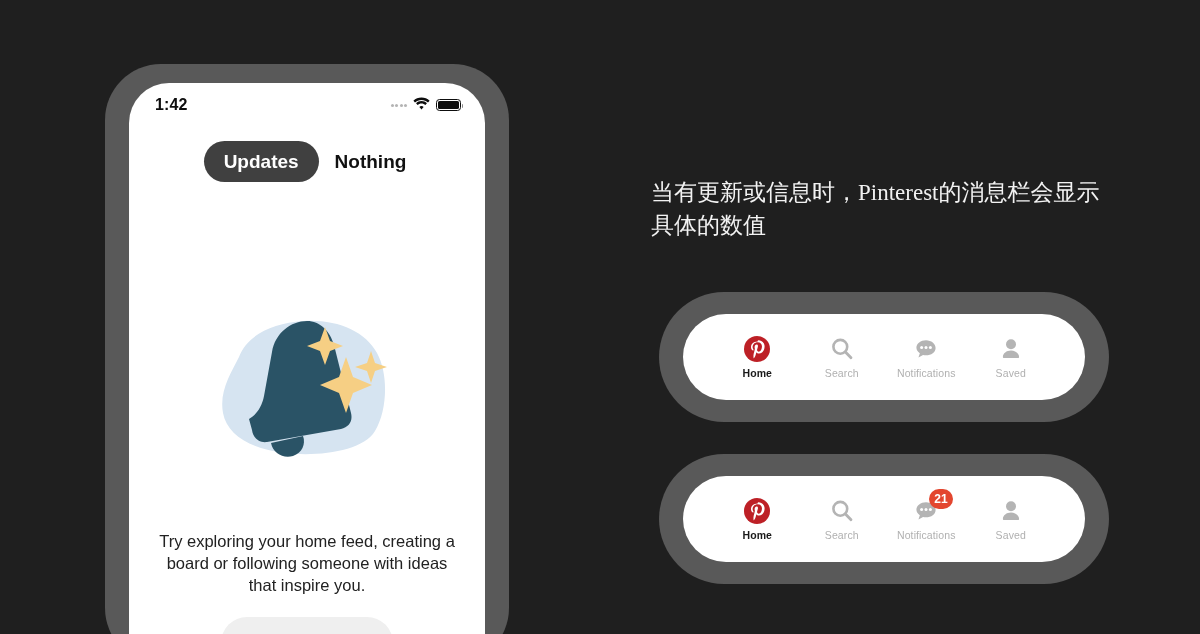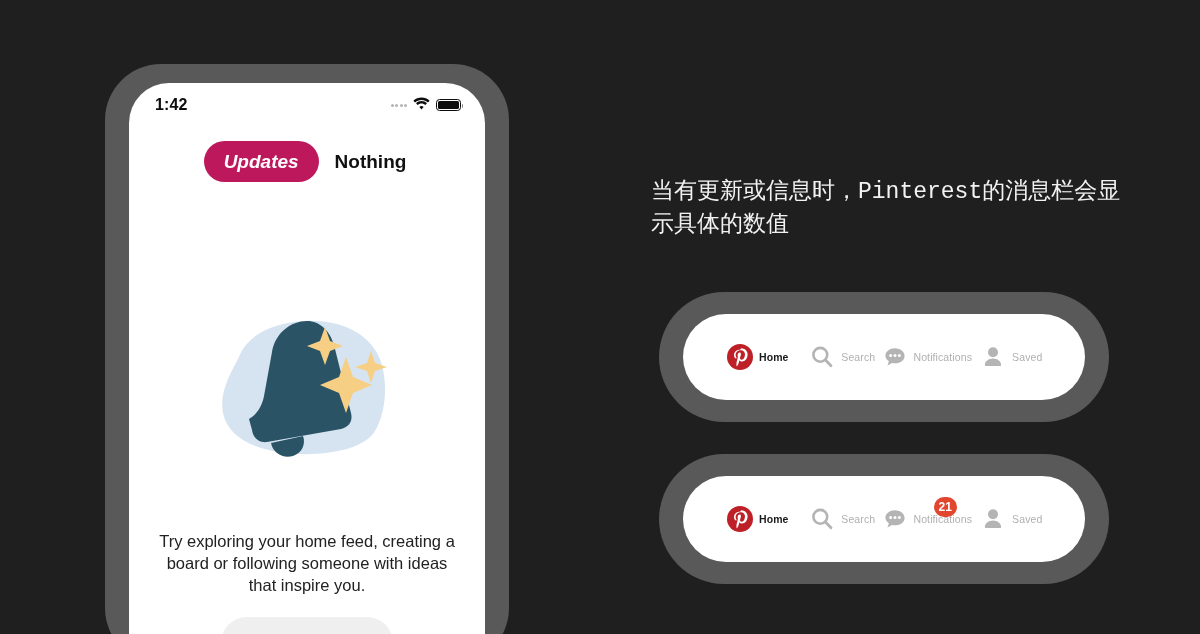--- a/index.html
+++ b/index.html
@@ -126,24 +126,23 @@
     color: #111111;
     padding: 10px 4px;
     background: transparent;
     border: 0;
     border-radius: 22px;
     cursor: pointer;
     line-height: 1;
     font-family: inherit;
   }
   .tab.active {
-    background: #be185d;
+    background: #404040;
     color: #ffffff;
     padding: 11px 20px;
-    font-style: italic;
   }
 
   
   .empty-art {
     position: absolute;
     left: 50%;
     top: 224px;
     transform: translateX(-50%);
     width: 216px;
     height: 160px;
@@ -191,21 +190,21 @@
 
   
   .caption {
     position: absolute;
     left: 651px;
     top: 176px;
     width: 470px;
     color: #f2f2f2;
     font-size: 23px;
     line-height: 1.44;
-    font-family: Liberation Mono, monospace;
+    font-family: Liberation Serif, serif;
   }
 
   .navbar-mock {
     position: absolute;
     left: 659px;
     width: 450px;
     height: 130px;
     background: #595959;
     border-radius: 65px;
     box-sizing: border-box;
@@ -220,21 +219,21 @@
     background: #ffffff;
     border-radius: 43px;
     display: flex;
     align-items: center;
     justify-content: space-around;
     padding: 0 32px;
     box-sizing: border-box;
   }
   .nav-item {
     display: flex;
-    flex-direction: row;
+    flex-direction: column;
     align-items: center;
     justify-content: center;
     gap: 5px;
     width: 78px;
     cursor: pointer;
     position: relative;
   }
   .nav-icon {
     width: 28px;
     height: 28px;
@@ -259,21 +258,20 @@
     height: 20px;
     padding: 0 5px;
     border-radius: 10px;
     background: #e3462f;
     color: #ffffff;
     font-size: 12px;
     font-weight: bold;
     line-height: 20px;
     text-align: center;
     box-sizing: border-box;
-    margin-left: 36px;
   }
 </style>
 </head>
 <body>
 
 <div class="stage">
 
   <div class="phone-frame">
     <div class="phone-screen">
 

